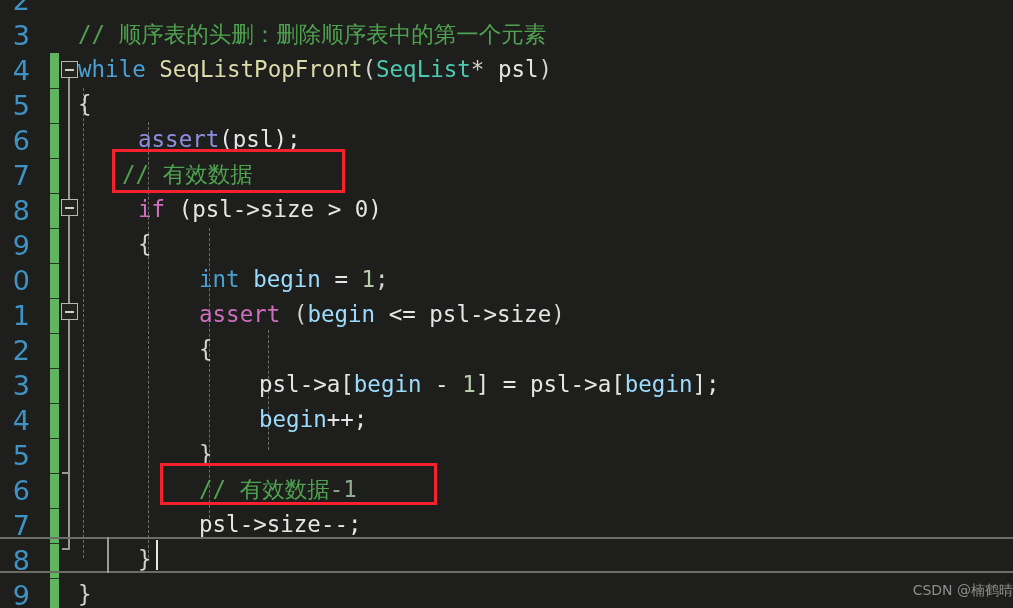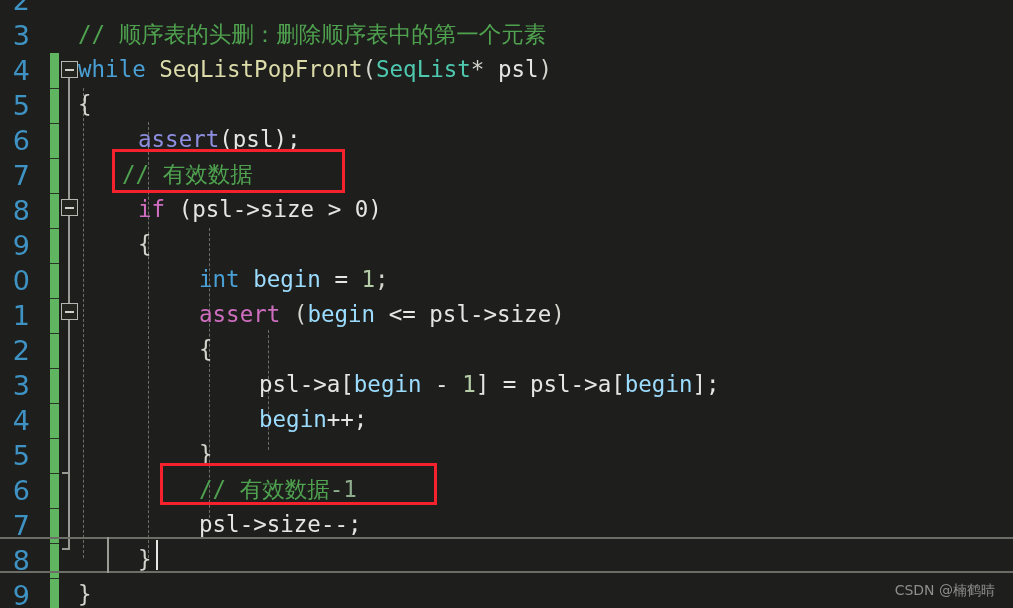--- a/index.html
+++ b/index.html
@@ -98,21 +98,21 @@
   }
 
   
   .redbox{
     position:absolute;border:3px solid #f5222d;
     box-sizing:border-box;pointer-events:none;
   }
 
   
   .watermark{
-    position:absolute;right:18px;bottom:8px;
+    position:absolute;right:0;bottom:8px;
     color:#8d8d8d;font-size:14px;
     font-family:"DejaVu Sans","Liberation Sans",sans-serif;
   }
 </style>
 </head>
 <body>
 
 <div id="editor">
 
   <div class="gutter">

